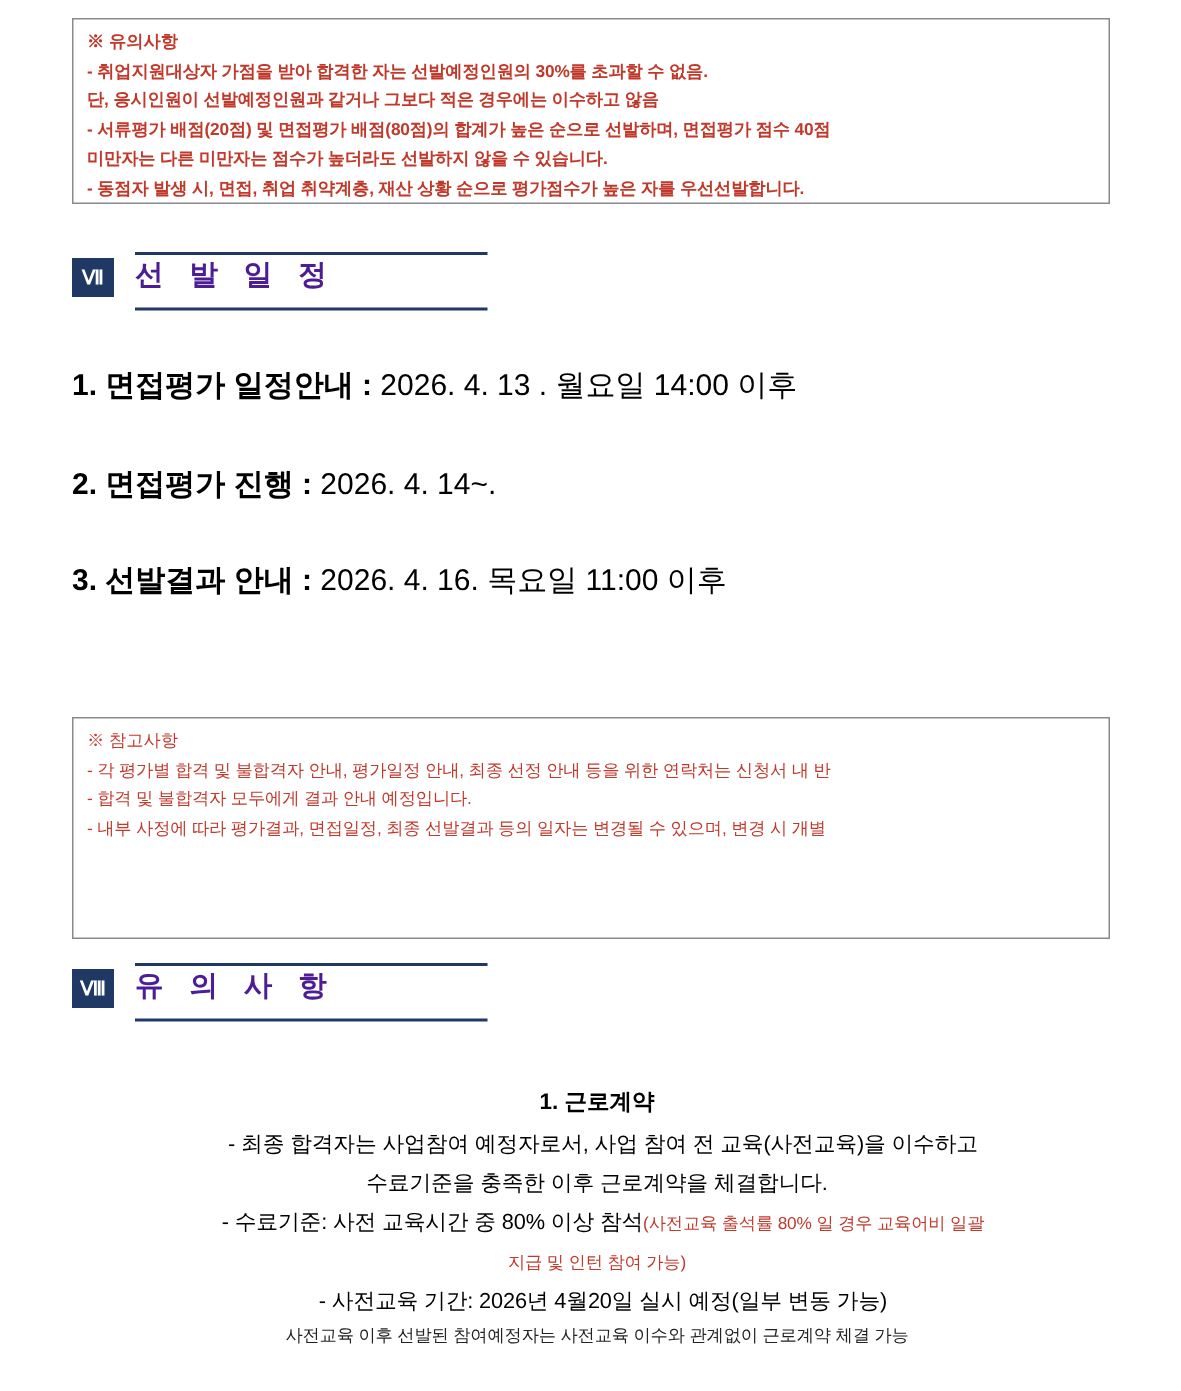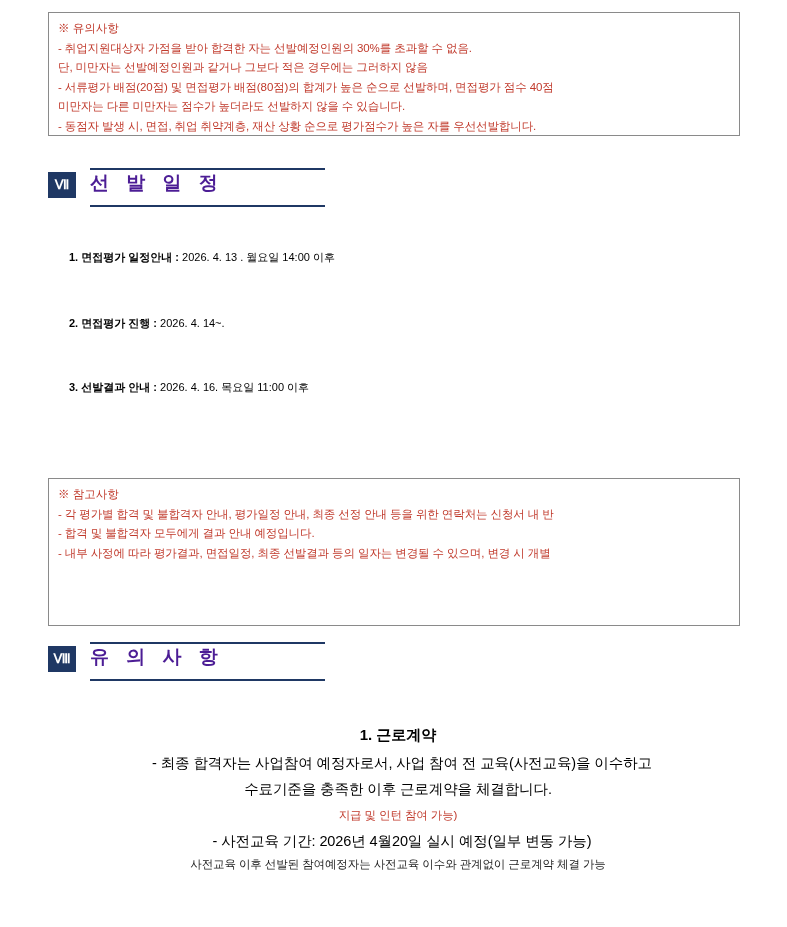--- a/index.html
+++ b/index.html
@@ -42,20 +42,21 @@
     color: #c0392b;
     font-size: 11.5px;
     line-height: 19.5px;
   }
 
   #note-top {
     left: 48px;
     top: 12px;
     width: 692px;
     height: 124px;
+    font-weight: bold;
   }
   #note-mid {
     left: 48px;
     top: 478px;
     width: 692px;
     height: 148px;
   }
 
   
   .section-head {
@@ -102,24 +103,23 @@
     width: 235px;
     border-top: 2px solid #1f3864;
   }
 
   #head-7 { left: 48px; top: 168px; width: 290px; }
   #head-8 { left: 48px; top: 642px; width: 290px; }
 
   
   .sched-item {
     position: absolute;
-    font-size: 11px;
+    font-size: 20px;
     line-height: 22px;
     white-space: nowrap;
-    margin-left: 21px;
   }
   .sched-item .s-label {
     font-weight: bold;
   }
   .sched-item .s-value {
     font-weight: normal;
   }
   #sched-1 { left: 48px; top: 246px; }
   #sched-2 { left: 48px; top: 312px; }
   #sched-3 { left: 48px; top: 376px; }
@@ -169,21 +169,21 @@
   }
 </style>
 </head>
 <body>
 
 <div class="page">
 
   <div class="note-box" id="note-top">
     <div class="note-title">※ 유의사항</div>
     <div class="note-line">- 취업지원대상자 가점을 받아 합격한 자는 선발예정인원의 30%를 초과할 수 없음.</div>
-    <div class="note-line">단, 미만자는 선발예정인원과 같거나 그보다 적은 경우에는 그러하지 않음</div>
+    <div class="note-line">단, 응시인원이 선발예정인원과 같거나 그보다 적은 경우에는 이수하고 않음</div>
     <div class="note-line">- 서류평가 배점(20점) 및 면접평가 배점(80점)의 합계가 높은 순으로 선발하며, 면접평가 점수 40점</div>
     <div class="note-line">미만자는 다른 미만자는 점수가 높더라도 선발하지 않을 수 있습니다.</div>
     <div class="note-line">- 동점자 발생 시, 면접, 취업 취약계층, 재산 상황 순으로 평가점수가 높은 자를 우선선발합니다.</div>
   </div>
 
   <div class="section-head" id="head-7">
     <div class="head-rule-top"></div>
     <div class="num-box">Ⅶ</div>
     <div class="head-title">선 발 일 정</div>
     <div class="head-rule-bot"></div>
@@ -210,18 +210,19 @@
     <div class="head-rule-top"></div>
     <div class="num-box">Ⅷ</div>
     <div class="head-title">유 의 사 항</div>
     <div class="head-rule-bot"></div>
   </div>
 
   <div id="sec8-body">
     <div class="sub-title">1. 근로계약</div>
     <p class="indent1"> - 최종 합격자는 사업참여 예정자로서, 사업 참여 전 교육(사전교육)을 이수하고</p>
     <p class="noindent">수료기준을 충족한 이후 근로계약을 체결합니다.</p>
+    <p class="indent1"><span> - 수료기준: 사전 교육시간 중 80% 이상 참석</span><span class="small-red">(사전교육 출석률 80% 일 경우 교육어비 일괄</span></p>
     <p class="noindent small-red">지급 및 인턴 참여 가능)</p>
     <p class="indent1"> - 사전교육 기간: 2026년 4월20일 실시 예정(일부 변동 가능)</p>
     <p class="footnote2">사전교육 이후 선발된 참여예정자는 사전교육 이수와 관계없이 근로계약 체결 가능</p>
   </div>
 
 </div>
 
 </body></html>

